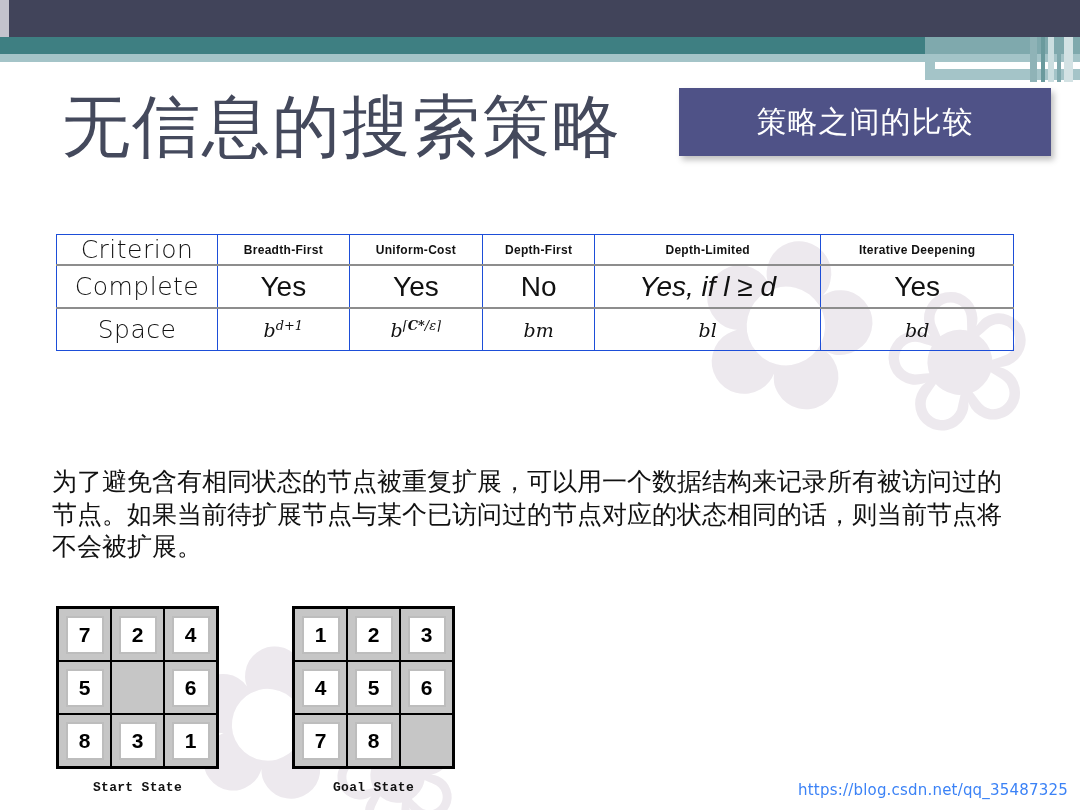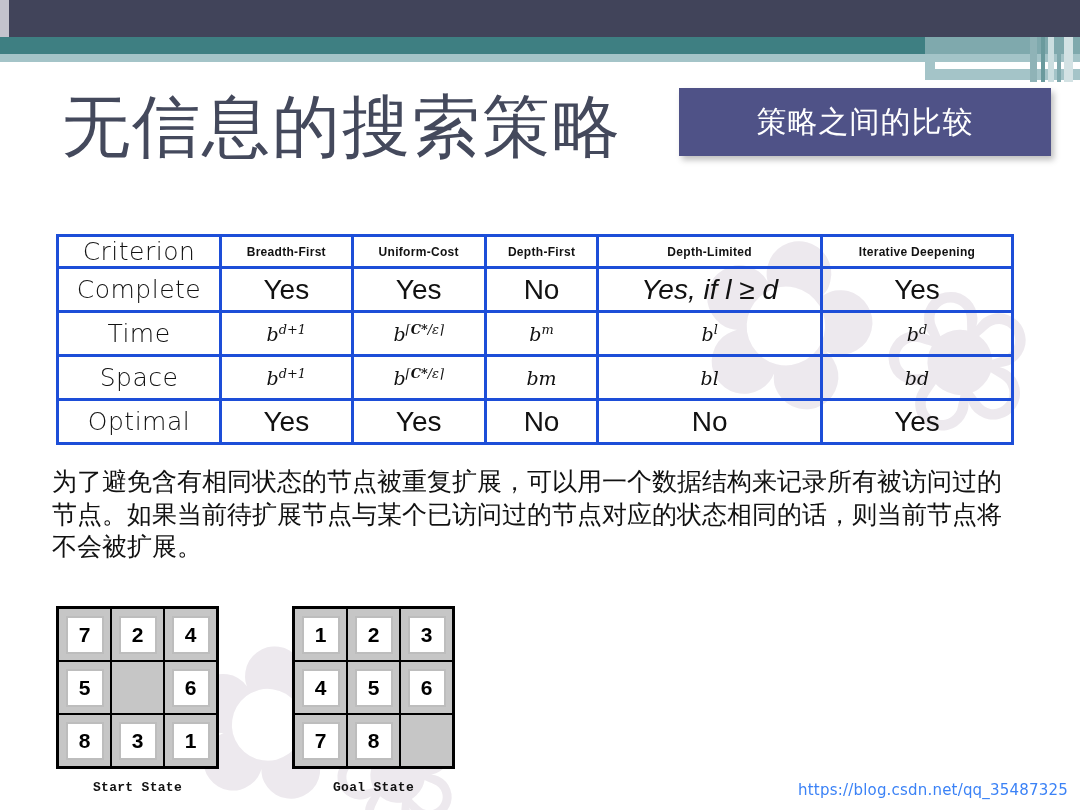--- a/index.html
+++ b/index.html
@@ -96,21 +96,21 @@
     left: 56px; top: 234px;
     width: 958px;
     z-index: 2;
   }
   table.cmp {
     border-collapse: collapse;
     width: 958px;
     background: transparent;
   }
   table.cmp td, table.cmp th {
-    border: 3px solid #1d4ed8;
+    border: 1px solid #1d4ed8;
     text-align: center;
     vertical-align: middle;
     background: transparent;
     color: #111111;
     padding: 0;
   }
   .row-b td { height: 41px; }
   .crit-col {
     width: 160px;
     font-family: "DejaVu Sans", sans-serif;
@@ -269,46 +269,30 @@
         <td class="crit-col thick-top">Complete</td>
         <td class="val-cell thick-top">Yes</td>
         <td class="val-cell thick-top">Yes</td>
         <td class="val-cell thick-top">No</td>
         <td class="val-cell thick-top">
           <span class="ineq">Yes, if <i>l</i> ≥ <i>d</i></span>
         </td>
         <td class="val-cell thick-top">Yes</td>
       </tr>
 
-      <tr class="row-b">
-        <td class="crit-col">Time</td>
-        <td class="math">b<sup>d+1</sup></td>
-        <td class="math">b<sup>⌈<b>C*</b>/ε⌉</sup></td>
-        <td class="math">b<sup>m</sup></td>
-        <td class="math">b<sup>l</sup></td>
-        <td class="math">b<sup>d</sup></td>
-      </tr>
 
       <tr class="row-b">
         <td class="crit-col thick-top">Space</td>
         <td class="math thick-top">b<sup>d+1</sup></td>
         <td class="math thick-top">b<sup>⌈<b>C*</b>/ε⌉</sup></td>
         <td class="math thick-top">bm</td>
         <td class="math thick-top">bl</td>
         <td class="math thick-top">bd</td>
       </tr>
 
-      <tr class="row-b">
-        <td class="crit-col">Optimal</td>
-        <td class="val-cell">Yes</td>
-        <td class="val-cell">Yes</td>
-        <td class="val-cell">No</td>
-        <td class="val-cell">No</td>
-        <td class="val-cell">Yes</td>
-      </tr>
     </tbody>
   </table>
 </div>
 
 <div id="para">
   <p>为了避免含有相同状态的节点被重复扩展，可以用一个数据结构来记录所有被访问过的节点。如果当前待扩展节点与某个已访问过的节点对应的状态相同的话，则当前节点将不会被扩展。</p>
 </div>
 
 <div id="puzzles">
 

